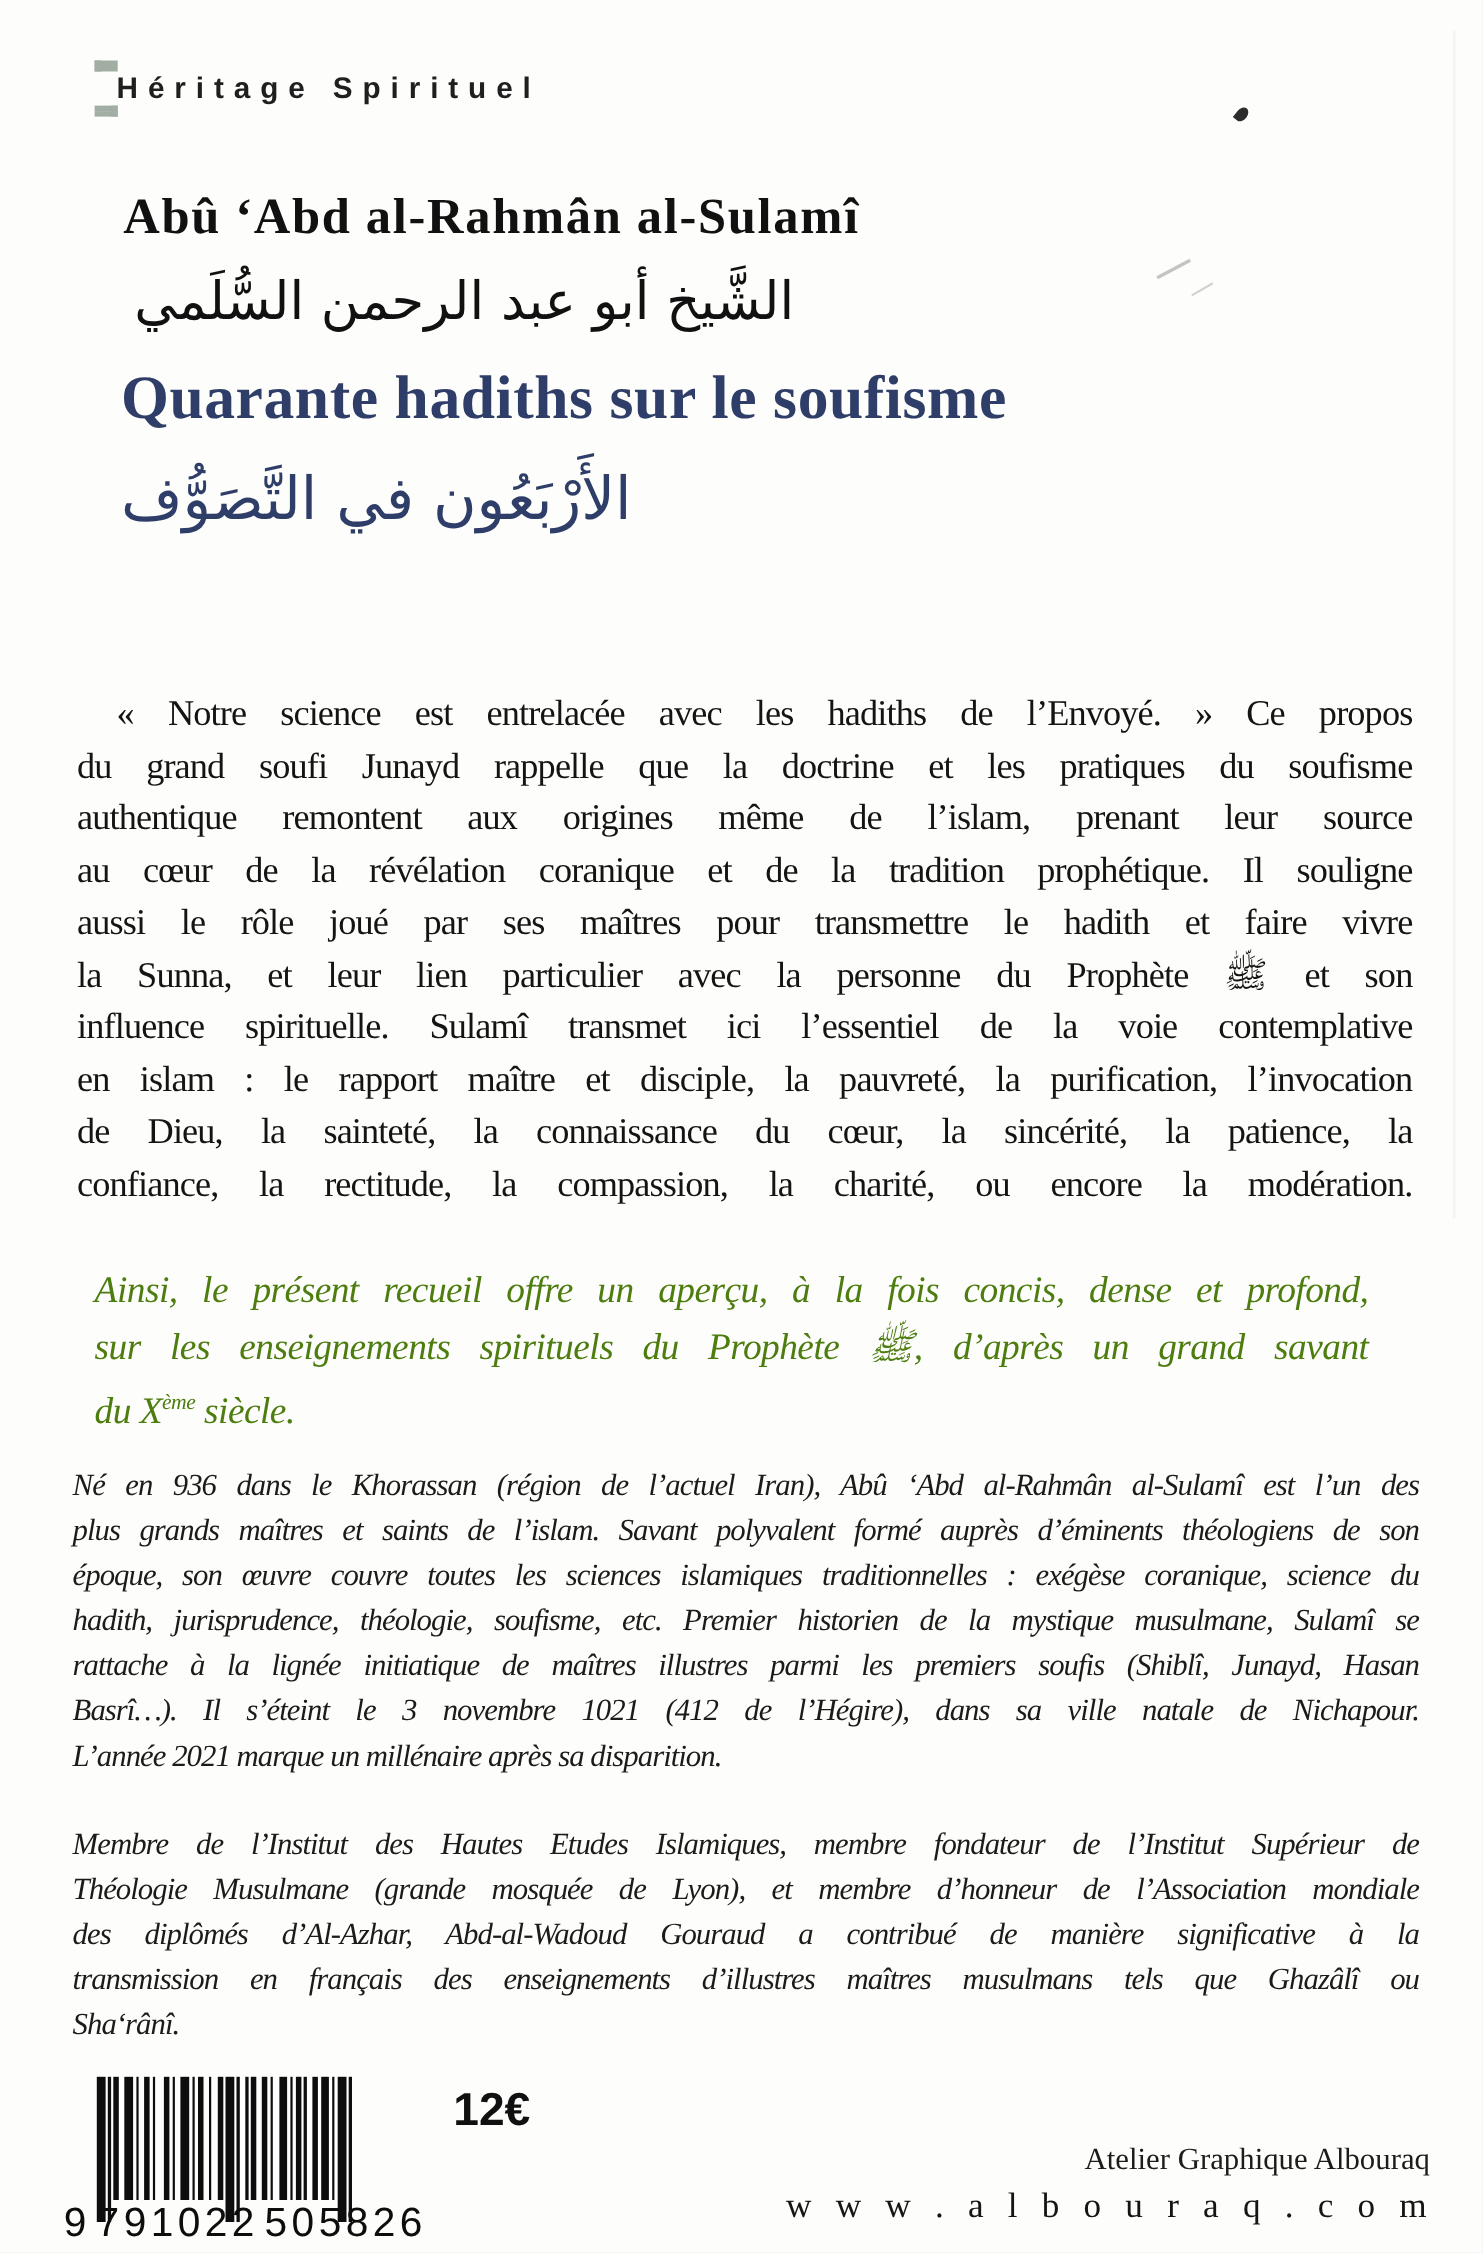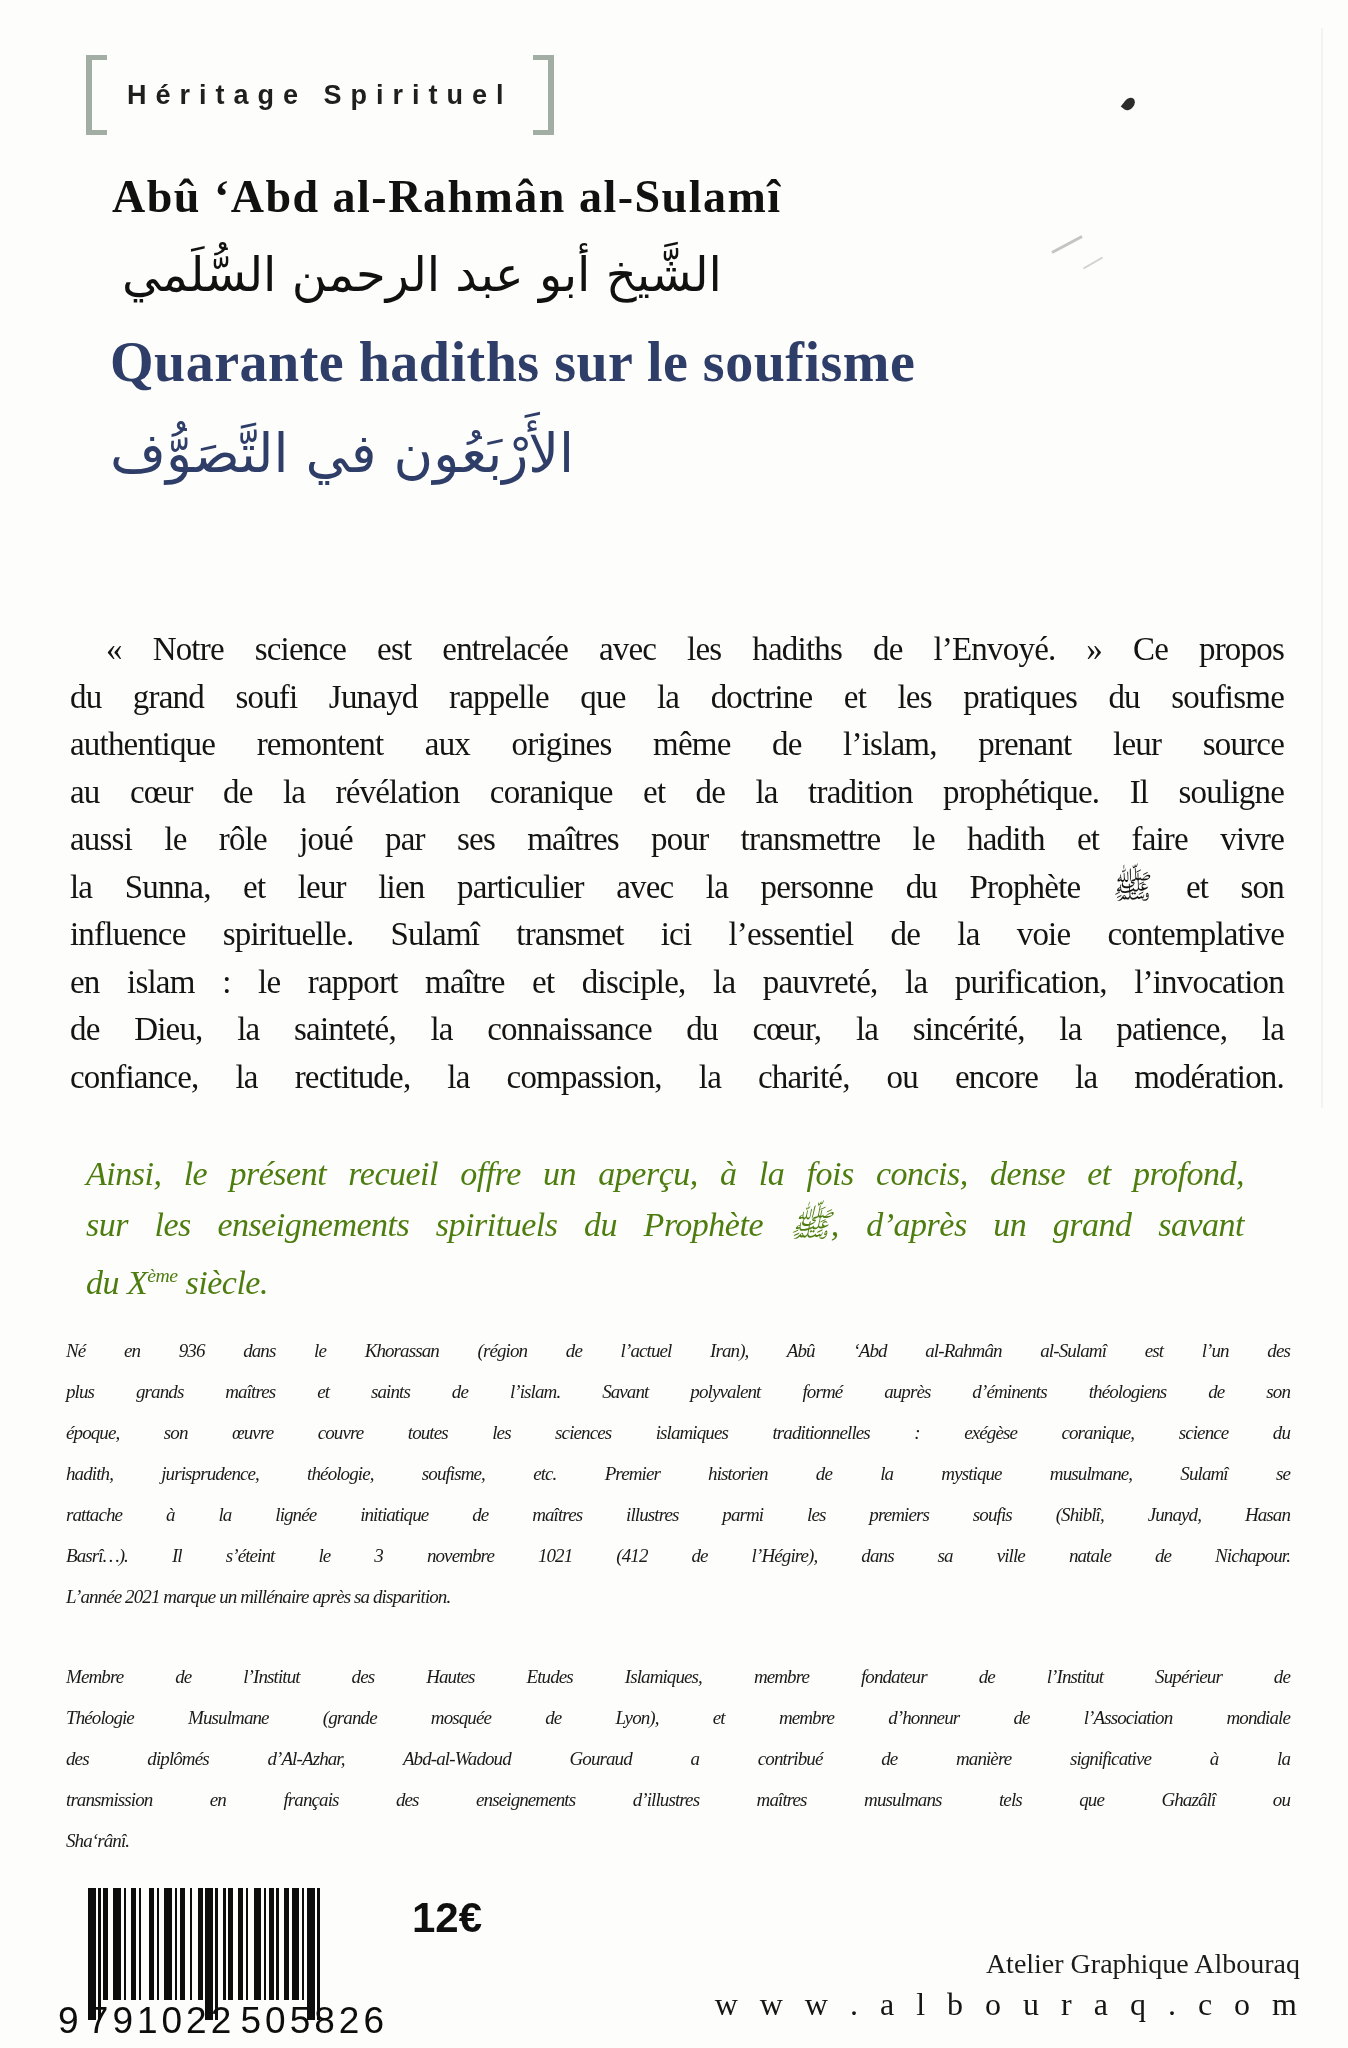--- a/index.html
+++ b/index.html
@@ -9,21 +9,21 @@
     margin:0 auto;
     background:#fdfdfb;
     overflow:hidden;
     font-family:"Liberation Serif","DejaVu Serif",serif;
     color:#161616;
   }
 
   
   .series-logo{
     position:absolute;left:86px;top:55px;
-    display:flex;align-items:stretch;height:80px;
+    display:flex;align-items:stretch;height:80px;flex-direction:column;
   }
   .bracket{width:15px;}
   .bracket.l{border-left:6px solid #a2aea4;border-top:5px solid #a2aea4;border-bottom:5px solid #a2aea4;}
   .bracket.r{border-right:6px solid #a2aea4;border-top:5px solid #a2aea4;border-bottom:5px solid #a2aea4;}
   .series-label{
     font-family:"Liberation Sans","DejaVu Sans",sans-serif;
     font-size:27px;font-weight:600;letter-spacing:9px;
     color:#1f1f1f;
     padding:0 20px;
     display:flex;align-items:center;
@@ -76,21 +76,21 @@
   .synopsis .line:first-child{text-indent:36px;}
 
   .lead-quote{
     left:86px;top:1148px;width:1158px;
     font-size:34px;font-style:italic;line-height:51px;letter-spacing:-0.5px;
     color:#4d7c0f;
     font-family:"Liberation Serif","DejaVu Sans",serif;
   }
 
   .bio{
-    font-size:19px;font-style:italic;line-height:41px;letter-spacing:-0.9px;
+    font-size:28px;font-style:italic;line-height:41px;letter-spacing:-0.9px;
     color:#1b1b1b;
     font-family:"Liberation Serif","DejaVu Sans",serif;
   }
   .bio-author{left:66px;top:1330px;width:1224px;}
   .bio-translator{left:66px;top:1656px;width:1224px;}
 
   
   .barcode{position:absolute;left:88px;top:1888px;width:300px;height:150px;}
   .bars{display:flex;align-items:flex-start;height:118px;}
   .bar{background:#0d0d0d;height:112px;}

